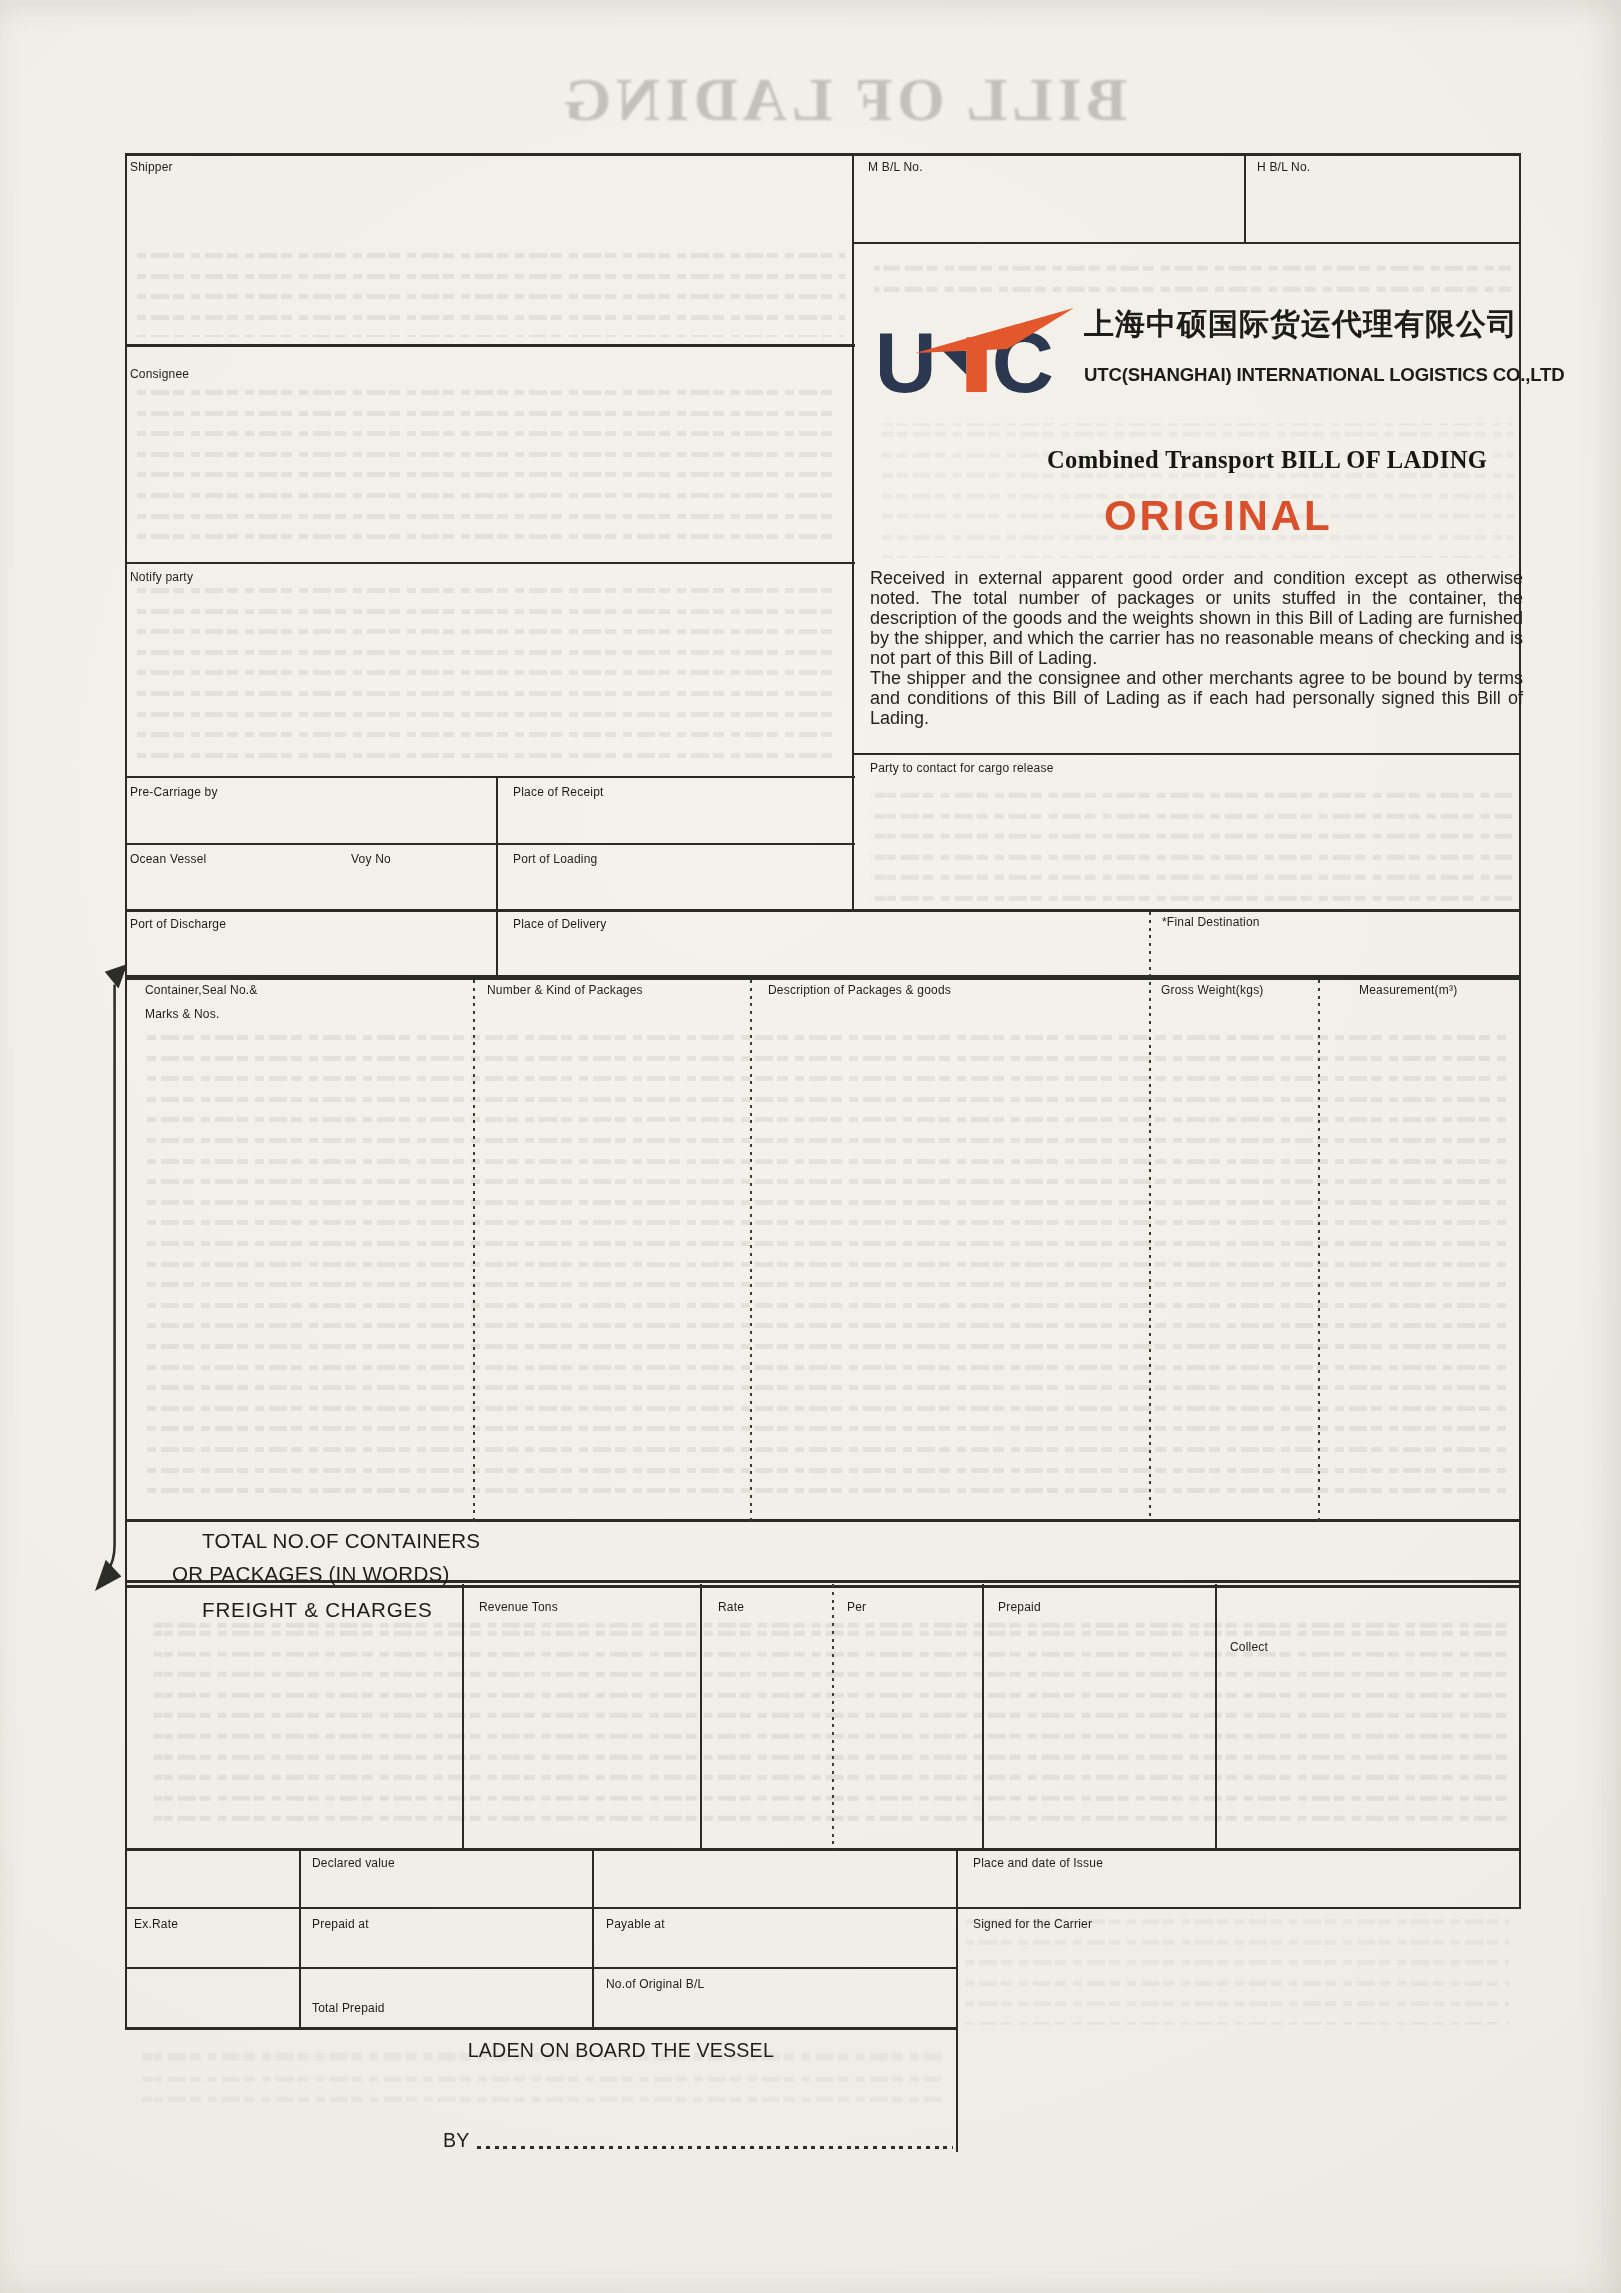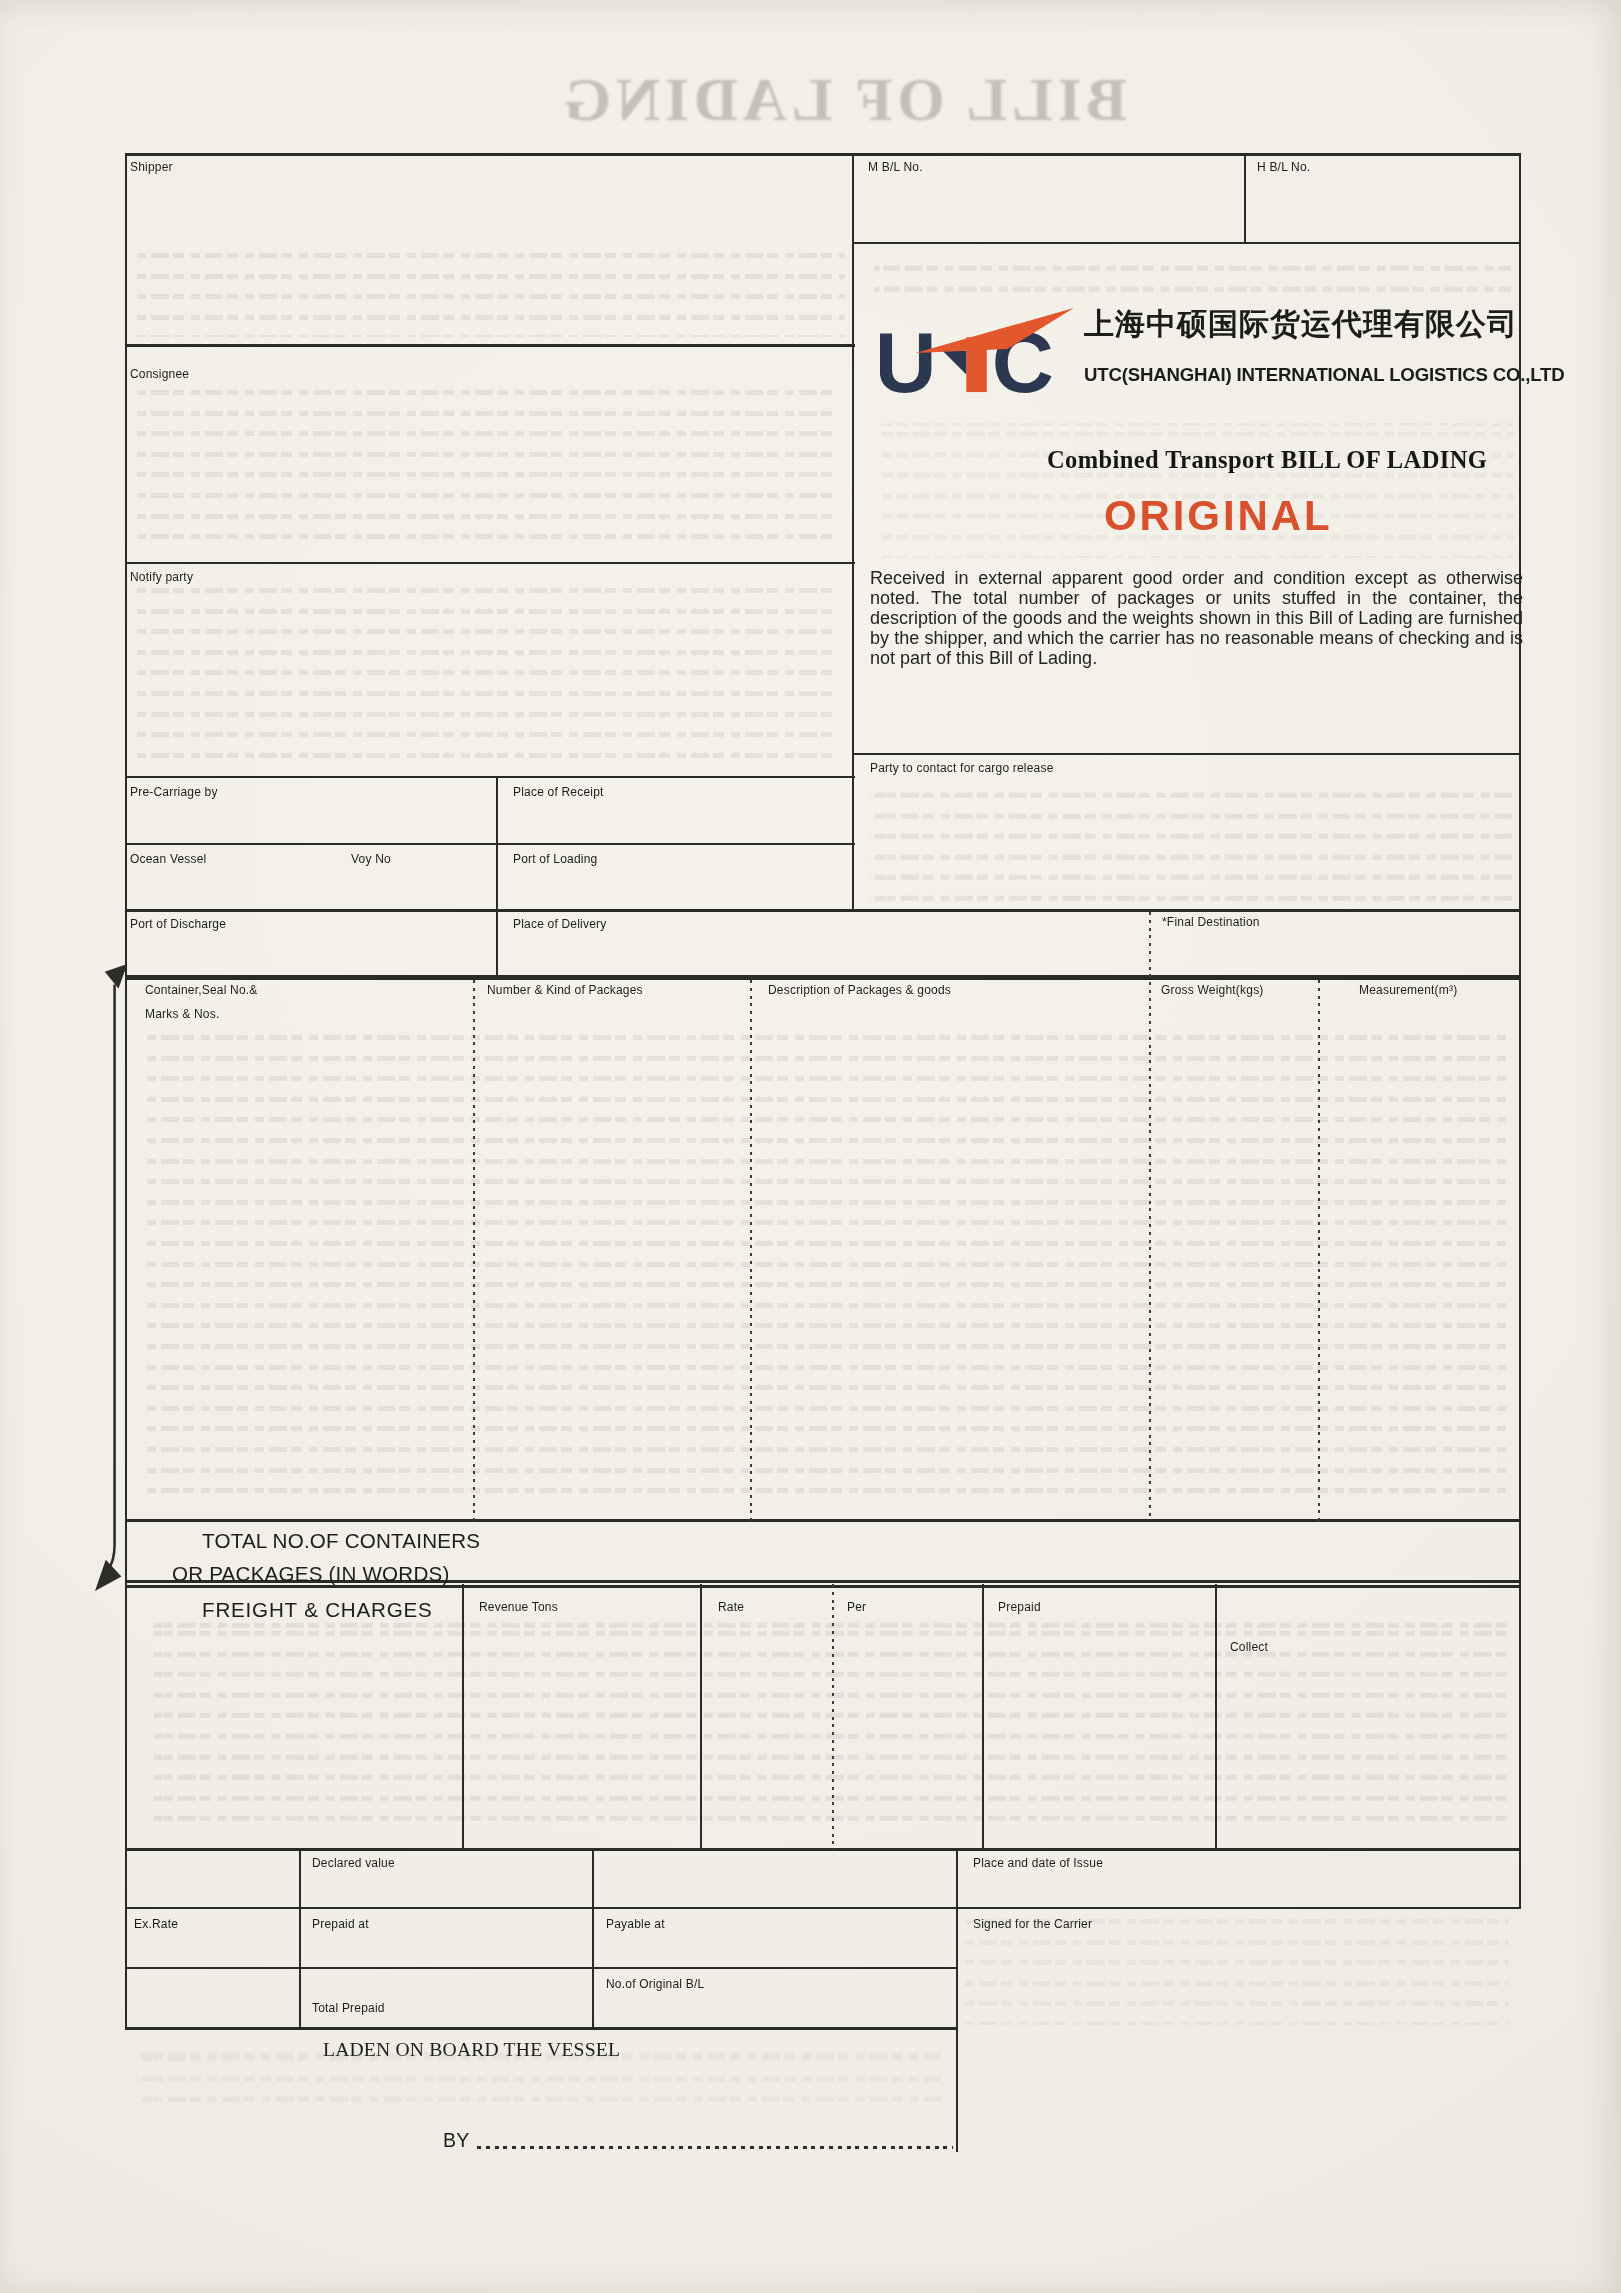--- a/index.html
+++ b/index.html
@@ -8,21 +8,21 @@
     background:radial-gradient(120% 90% at 45% 35%, #f4f2ea 0%, #f0eee6 55%, #e9e7de 100%);
     font-family:"Liberation Sans","DejaVu Sans",sans-serif;color:#1e1e1c;
   }
   #page::after{content:"";position:absolute;inset:0;pointer-events:none;
     box-shadow:inset -13.7px 0 33px rgba(90,88,80,.10), inset 0 9.8px 29px rgba(90,88,80,.05);}
   .hl,.vl{position:absolute;background:#2a2a27;}
   .dbl{position:absolute;background:linear-gradient(180deg,#2a2a27 0 2.9px,transparent 2.9px 4.9px,#2a2a27 4.9px 7.8px);}
   .vdot{position:absolute;width:2px;background-image:repeating-linear-gradient(180deg,#3c3c39 0 2.9px,transparent 2.9px 7.8px);}
   .lbl{position:absolute;font-size:12px;letter-spacing:0.2px;white-space:nowrap;color:#1d1d1a;}
   .lbl.big{font-size:20.6px;}
-  .center{text-align:left;font-family:Liberation Serif, serif;}
+  .center{text-align:right;}
   
   .bleed{position:absolute;
     background:repeating-linear-gradient(180deg,rgba(112,110,101,.15) 0 4.9px,transparent 4.9px 20.6px);
     -webkit-mask-image:repeating-linear-gradient(90deg,#000 0 8.8px,transparent 8.8px 13.7px,#000 13.7px 32px,transparent 32px 36px,#000 36px 47px,transparent 47px 54px);
     mask-image:repeating-linear-gradient(90deg,#000 0 8.8px,transparent 8.8px 13.7px,#000 13.7px 32px,transparent 32px 36px,#000 36px 47px,transparent 47px 54px);
     filter:blur(0.6px);opacity:.8;}
   .bleed.lt{opacity:.45;}
   .bleed:nth-child(odd){background-position:0 8.8px;-webkit-mask-position:16.7px 0;mask-position:16.7px 0;}
   .bleed-title{position:absolute;left:431px;top:65px;width:696px;
     font-family:"Liberation Serif","DejaVu Serif",serif;font-weight:700;font-size:61px;letter-spacing:4.9px;
@@ -112,20 +112,21 @@
       <polygon points="36,46 198,0 130,42" fill="#e2572b"></polygon>
     </svg>
     <div class="cn-name">上海中硕国际货运代理有限公司</div>
     <div class="en-name">UTC(SHANGHAI) INTERNATIONAL LOGISTICS CO.,LTD</div>
     <div class="doc-type">Combined Transport BILL OF LADING</div>
     <div class="copy-type">ORIGINAL</div>
   </div>
 
   <div class="clause">
     <p>Received in external apparent good order and condition except as otherwise noted. The total number of packages or units stuffed in the container, the description of the goods and the weights shown in this Bill of Lading are furnished by the shipper, and which the carrier has no reasonable means of checking and is not part of this Bill of Lading.</p>
+    <p>The shipper and the consignee and other merchants agree to be bound by terms and conditions of this Bill of Lading as if each had personally signed this Bill of Lading.</p>
   </div>
 
   <div>
     <div class="lbl" style="left:130px;top:160px;">Shipper</div>
     <div class="lbl" style="left:868px;top:160px;">M B/L No.</div>
     <div class="lbl" style="left:1257px;top:160px;">H B/L No.</div>
     <div class="lbl" style="left:130px;top:353px;margin-top:14px;">Consignee</div>
     <div class="lbl" style="left:130px;top:570px;">Notify party</div>
     <div class="lbl" style="left:870px;top:761px;">Party to contact for cargo release</div>
 

